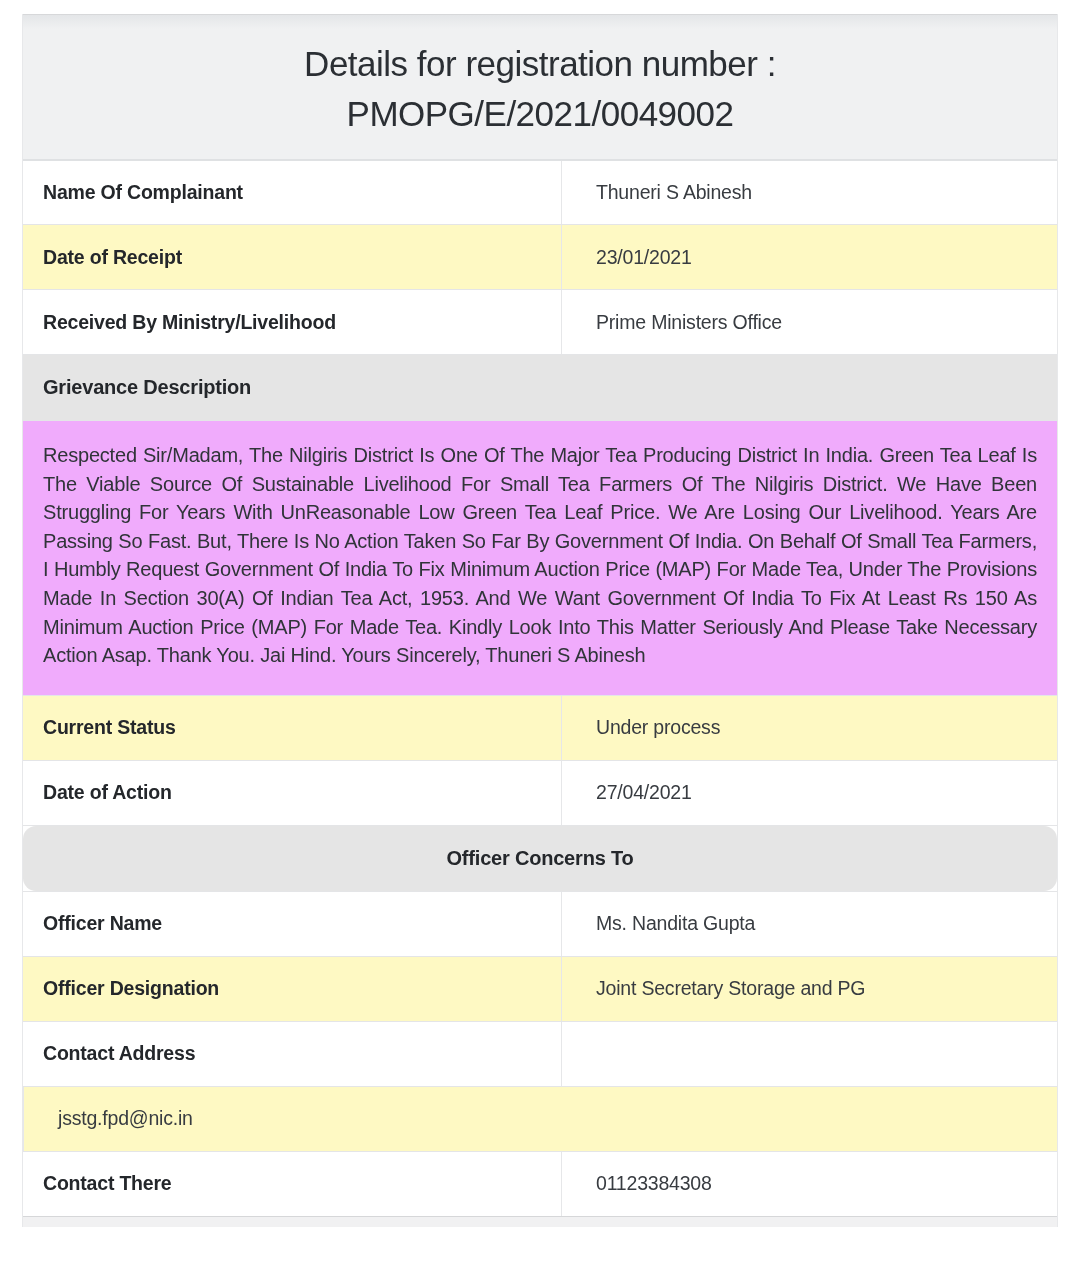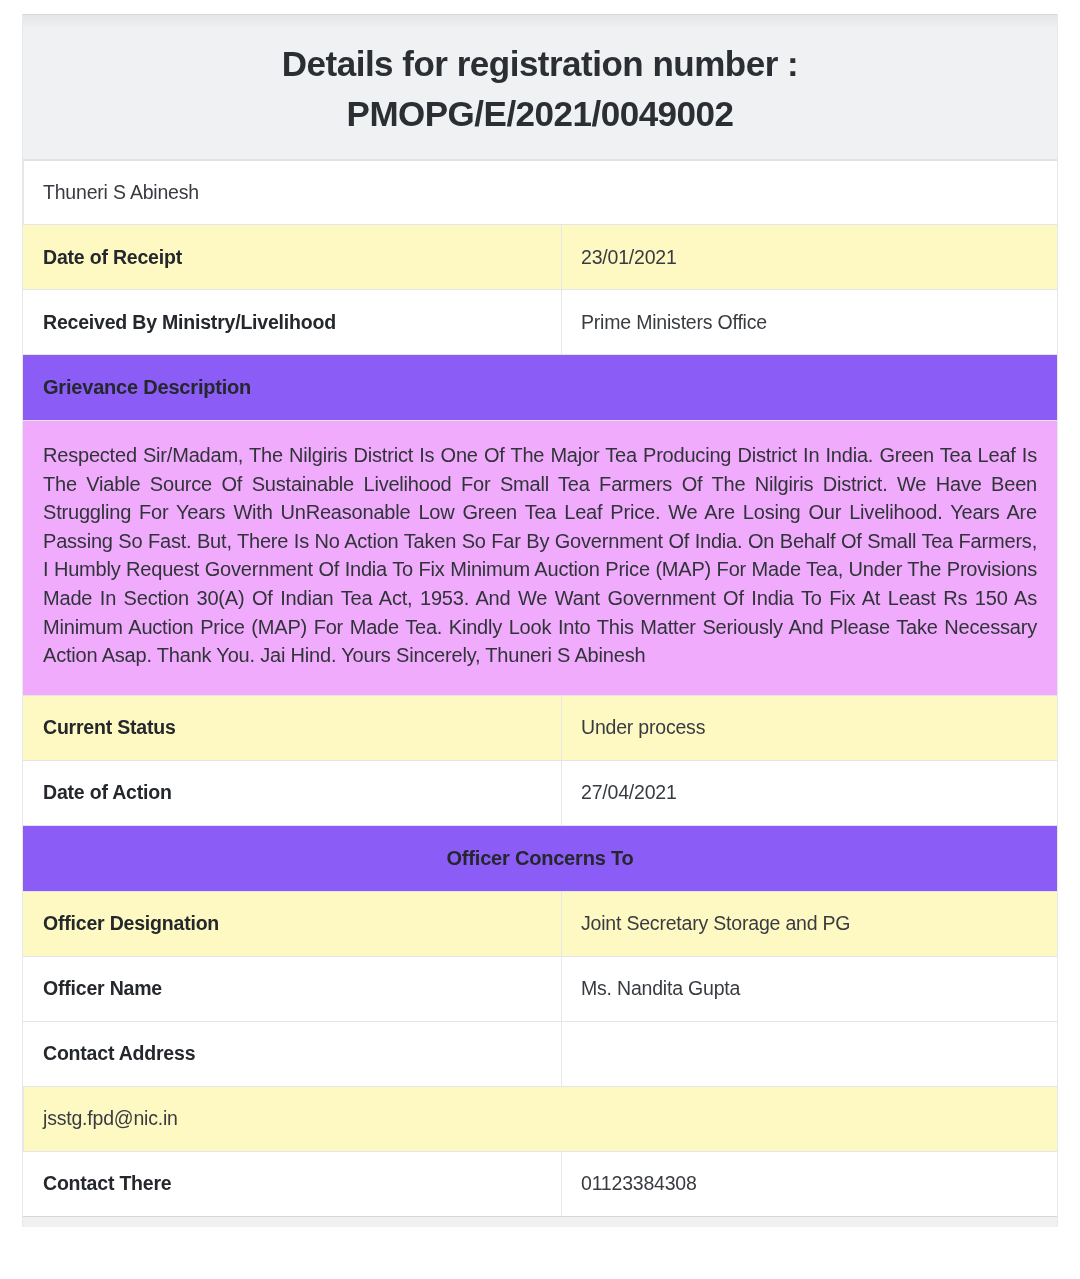--- a/index.html
+++ b/index.html
@@ -14,49 +14,49 @@
   }
 
   .title-block {
     height:145px;
     background:linear-gradient(#e4e6e8, #f0f1f2 14px);
     border-top:1px solid #d7d8da;
     display:flex; flex-direction:column; justify-content:center; align-items:center;
     padding-top:4px;
   }
   .title-line {
-    font-size:35px; font-weight:700; color:#2b2f34;
+    font-size:35px; font-weight:400; color:#2b2f34;
     line-height:50px; letter-spacing:-0.5px; text-align:center;
   }
 
   .row {
     display:flex; align-items:stretch; min-height:65px;
     border-top:1px solid #e4e5e7; background:#ffffff;
   }
   .row.first { border-top:2px solid #dfe1e3; }
   .row.shaded { background:#fef9c3; }
 
   .cell-label {
     width:538px; padding:0 20px;
     display:flex; align-items:center;
     font-size:19.5px; font-weight:700; color:#24272b; letter-spacing:-0.2px;
   }
   .cell-value {
-    flex:1; border-left:1px solid #e6e7e9; padding:0 19px;
+    flex:1; border-left:1px solid #e6e7e9; padding:0 34px;
     display:flex; align-items:center;
     font-size:19.5px; font-weight:400; color:#383c41; letter-spacing:-0.2px;
   }
 
   .row-full { display:block; border-top:1px solid #e4e5e7; }
   .section-label {
-    min-height:65px; background:#8b5cf6;
+    min-height:65px; background:#e5e5e5;
     display:flex; align-items:center; padding:0 20px;
     font-size:20px; font-weight:700; color:#24272b; letter-spacing:-0.2px;
   }
-  .section-label.centered { justify-content:center; }
+  .section-label.centered { justify-content:center;border-radius:13px; }
 
   .desc-cell {
     background:#f0abfc; padding:20px 20px 25px 20px;
     font-size:20px; line-height:28.6px; letter-spacing:-0.2px;
     text-align:justify; color:#303439;
   }
 
   .partial-strip {
     height:11px; background:#f1f1f2; border-top:1px solid #d6d7d9;
   }
@@ -67,20 +67,21 @@
 <div class="top-strip"></div>
 
 <div class="content">
 
   <div class="title-block">
     <div class="title-line">Details for registration number :</div>
     <div class="title-line">PMOPG/E/2021/0049002</div>
   </div>
 
   <div class="row first">
+    <div class="cell-label">Name Of Complainant</div>
     <div class="cell-value">Thuneri S Abinesh</div>
   </div>
 
   <div class="row shaded">
     <div class="cell-label">Date of Receipt</div>
     <div class="cell-value">23/01/2021</div>
   </div>
 
   <div class="row">
     <div class="cell-label">Received By Ministry/Livelihood</div>
@@ -102,28 +103,28 @@
 
   <div class="row">
     <div class="cell-label">Date of Action</div>
     <div class="cell-value">27/04/2021</div>
   </div>
 
   <div class="row-full">
     <div class="section-label centered">Officer Concerns To</div>
   </div>
 
+  <div class="row">
+    <div class="cell-label">Officer Name</div>
+    <div class="cell-value">Ms. Nandita Gupta</div>
+  </div>
+
   <div class="row shaded">
     <div class="cell-label">Officer Designation</div>
     <div class="cell-value">Joint Secretary Storage and PG</div>
-  </div>
-
-  <div class="row">
-    <div class="cell-label">Officer Name</div>
-    <div class="cell-value">Ms. Nandita Gupta</div>
   </div>
 
   <div class="row">
     <div class="cell-label">Contact Address</div>
     <div class="cell-value"></div>
   </div>
 
   <div class="row shaded">
     <div class="cell-value">jsstg.fpd@nic.in</div>
   </div>

